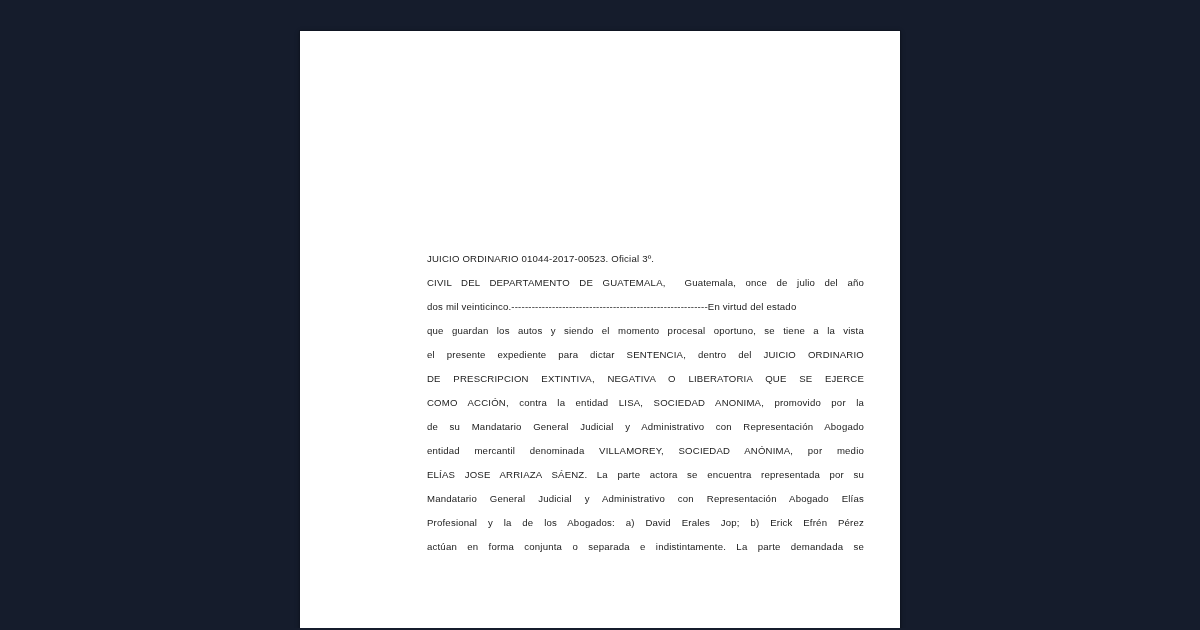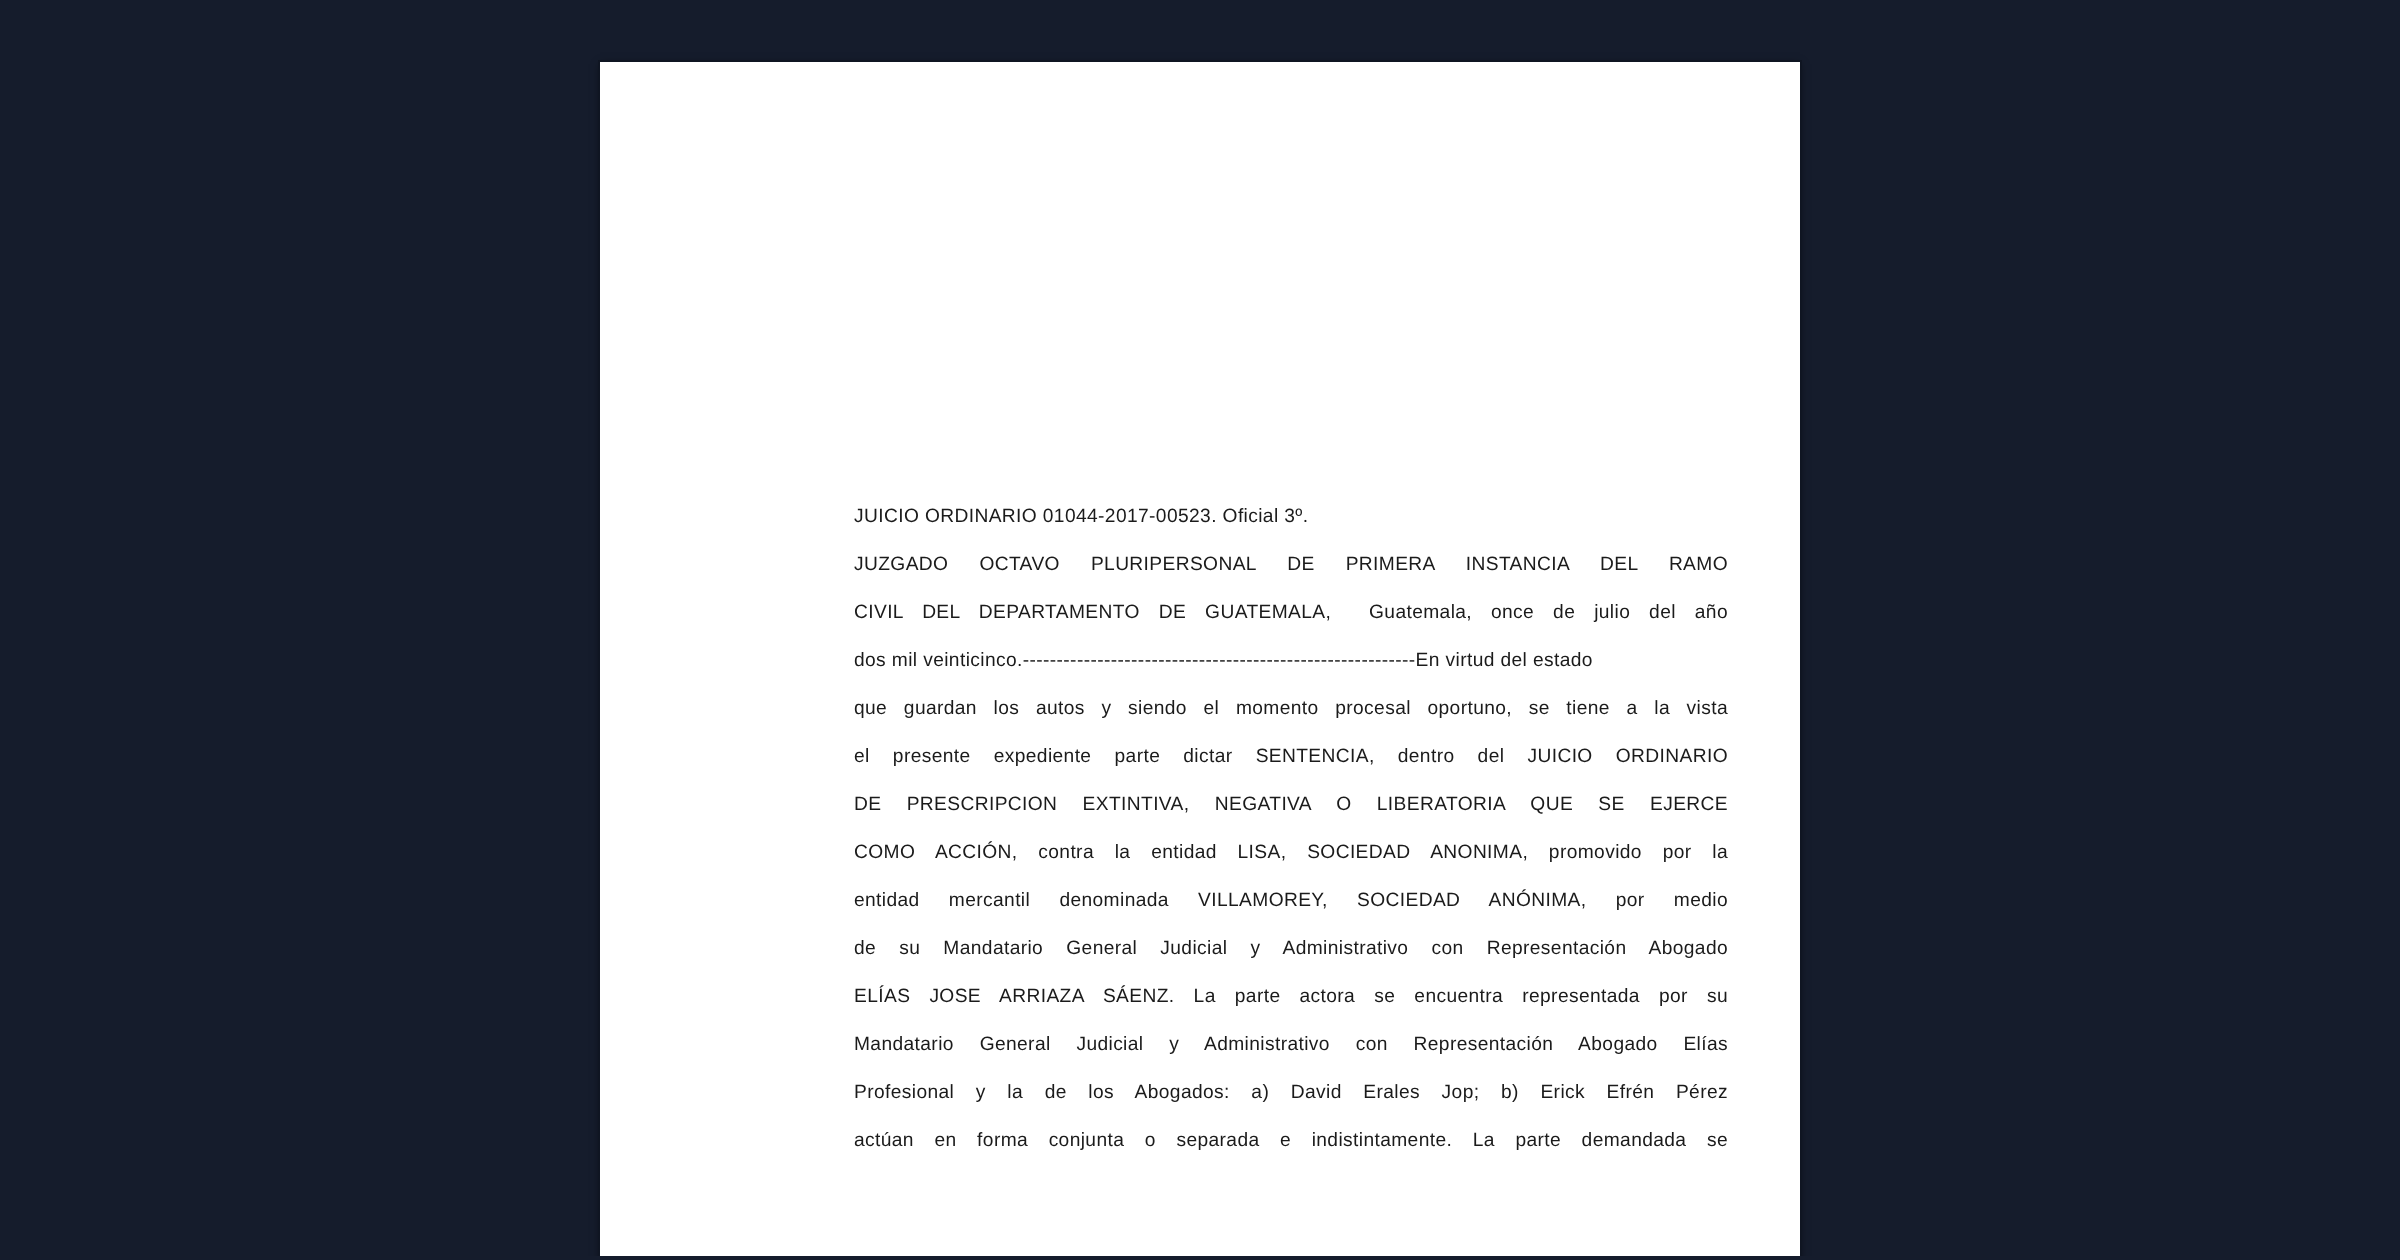--- a/index.html
+++ b/index.html
@@ -62,29 +62,28 @@
 </head>
 <body>
 
 <div id="viewport">
 
   <div id="page-sheet">
 
     <div id="doc-body">
 
     <div class="doc-line flush-left">JUICIO ORDINARIO 01044-2017-00523. Oficial 3º.</div>
-        <div class="doc-line">JUZGADO OCTAVO PLURIPERSONAL DE PRIMERA INSTANCIA DEL RAMO</div>
         <div class="doc-line">CIVIL DEL DEPARTAMENTO DE GUATEMALA,  Guatemala, once de julio del año</div>
         <div class="doc-line rule-line">dos mil veinticinco.----------------------------------------------------------En virtud del estado</div>
         <div class="doc-line">que guardan los autos y siendo el momento procesal oportuno, se tiene a la vista</div>
-        <div class="doc-line">el presente expediente parte dictar SENTENCIA, dentro del JUICIO ORDINARIO</div>
+        <div class="doc-line">el presente expediente para dictar SENTENCIA, dentro del JUICIO ORDINARIO</div>
         <div class="doc-line">DE PRESCRIPCION EXTINTIVA, NEGATIVA O LIBERATORIA QUE SE EJERCE</div>
         <div class="doc-line">COMO ACCIÓN, contra la entidad LISA, SOCIEDAD ANONIMA, promovido por la</div>
+        <div class="doc-line">de su Mandatario General Judicial y Administrativo con Representación Abogado</div>
         <div class="doc-line">entidad mercantil denominada VILLAMOREY, SOCIEDAD ANÓNIMA, por medio</div>
-        <div class="doc-line">de su Mandatario General Judicial y Administrativo con Representación Abogado</div>
         <div class="doc-line">ELÍAS JOSE ARRIAZA SÁENZ. La parte actora se encuentra representada por su</div>
         <div class="doc-line">Mandatario General Judicial y Administrativo con Representación Abogado Elías</div>
         <div class="doc-line">Profesional y la de los Abogados: a) David Erales Jop; b) Erick Efrén Pérez</div>
         <div class="doc-line">actúan en forma conjunta o separada e indistintamente. La parte demandada se</div>
       </div>
 
   </div>
 
 </div>
 

